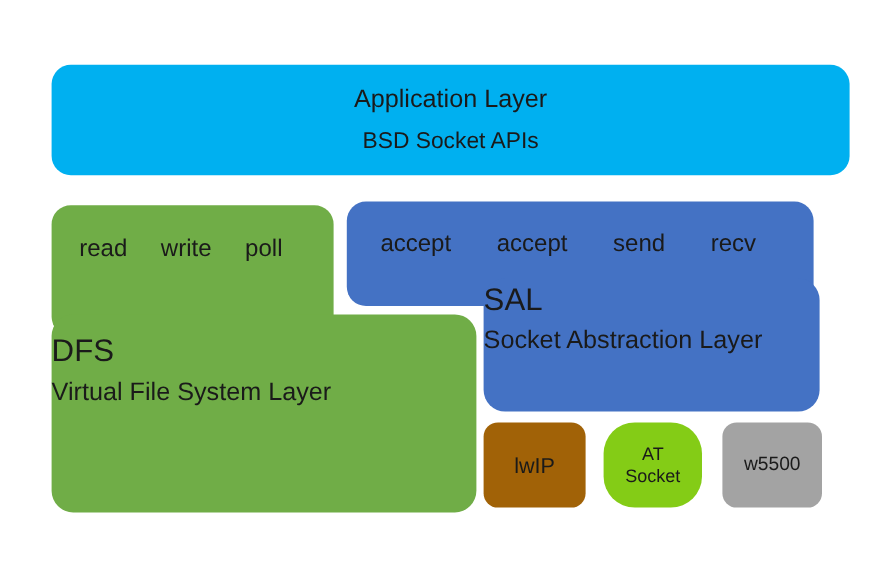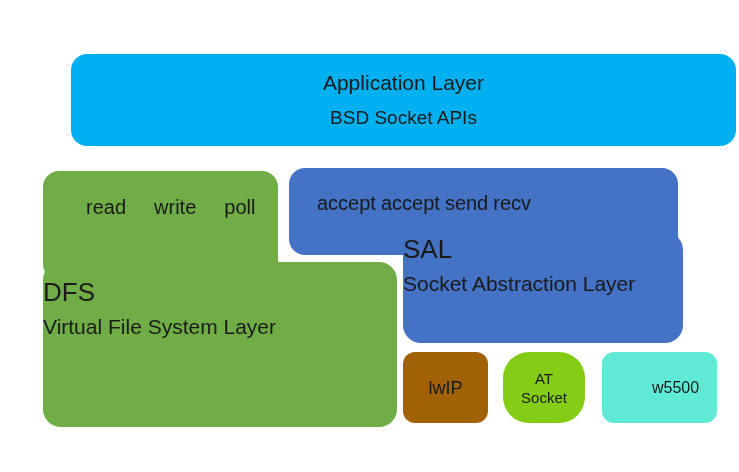--- a/index.html
+++ b/index.html
@@ -18,21 +18,20 @@
   }
   .shape {
     position: absolute;
   }
   
   .app-box {
     left: 43px; top: 54px;
     width: 665px; height: 92px;
     border-radius: 16px;
     text-align: center;
-    margin-left: 28px;
   }
   .app-title {
     margin-top: 14px;
     font-size: 21px;
     line-height: 30px;
   }
   .app-subtitle {
     margin-top: 6px;
     font-size: 19px;
     line-height: 27px;
@@ -64,25 +63,24 @@
     position: absolute;
     display: flex;
     align-items: center;
     font-size: 20px;
     line-height: 22px;
     white-space: nowrap;
   }
   .dfs-fns {
     left: 66px; top: 196px;
     gap: 28px;
-    margin-left: 20px;
   }
   .sal-fns {
     left: 317px; top: 192px;
-    gap: 5px;
+    gap: 38px;
   }
   
   .layer-text {
     position: absolute;
     text-align: left;
   }
   .dfs-text {
     left: 43px; top: 277px;
     width: 317px;
   }
@@ -156,17 +154,17 @@
     <div class="layer-subtitle">Socket Abstraction Layer</div>
   </div>
 
   <div class="driver driver-1" style="background: #a16207;">
     <span>lwIP</span>
   </div>
   <div class="driver driver-2" style="background: #84cc16; border-radius: 26px;">
     <span>AT</span>
     <span>Socket</span>
   </div>
-  <div class="driver driver-3" style="background: #5eead4; padding-left: 32px;">
+  <div class="driver driver-3" style="background: #a3a3a3;">
     <span>w5500</span>
   </div>
 
 </div>
 
 </body></html>

